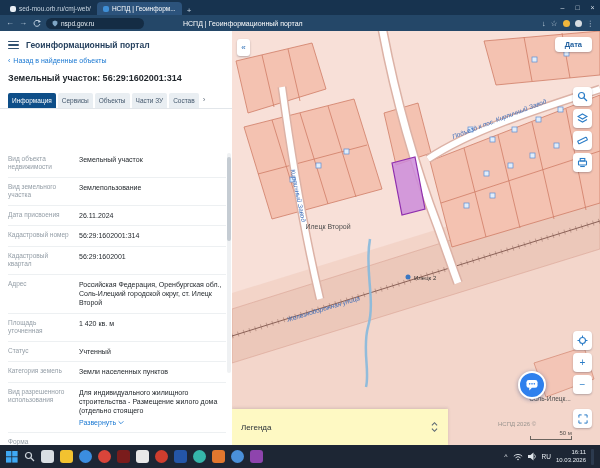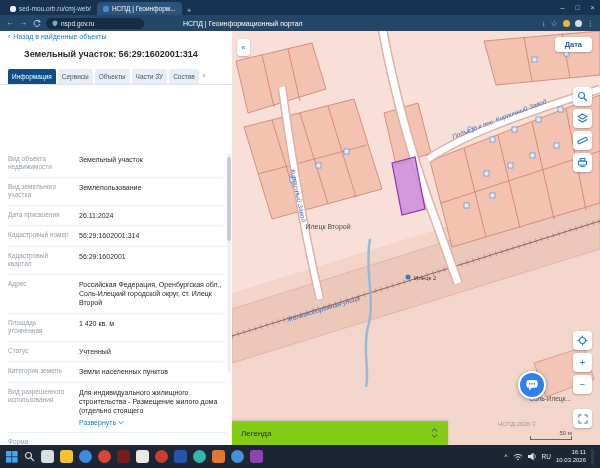--- a/index.html
+++ b/index.html
@@ -21,42 +21,42 @@
   .tbright{margin-left:auto;display:flex;gap:5px;align-items:center;}
   .tbico{font-size:7.5px;color:#c9d6e2;}
   .extdot{width:7px;height:7px;border-radius:50%;}
   
   .panel{position:absolute;left:0;top:31px;width:232px;bottom:23px;background:#fff;border-right:1px solid #ccd4db;overflow:hidden;}
   .pheader{display:flex;align-items:center;gap:7px;padding:9px 8px 5px;}
   .burger{display:flex;flex-direction:column;gap:2px;width:11px;}
   .burger span{height:1.5px;background:#31506f;border-radius:1px;}
   .ptitle{font-size:8.5px;font-weight:bold;color:#27425f;}
   .back{display:flex;align-items:center;gap:3px;padding:2px 8px;color:#1a78d2;font-size:7px;}
-  .otitle{padding:7px 24px 3px;font-size:9px;font-weight:bold;color:#1f252b;}
+  .otitle{padding:7px 8px 3px;font-size:9px;font-weight:bold;color:#1f252b;}
   .tabs{display:flex;gap:2px;padding:7px 2px 0 8px;border-bottom:1px solid #e2e6ea;align-items:flex-end;}
   .ptab{font-size:6.5px;padding:4px 4px;background:#e9eef2;color:#42566b;border-radius:2px 2px 0 0;white-space:nowrap;}
   .ptab.active{background:#0e4e88;color:#fff;}
   .tabarrow{font-size:8px;color:#6a7683;padding:2px 2px 4px;}
   .fields{position:absolute;top:119px;left:0;right:6px;bottom:0;overflow:hidden;padding:0 0 0 8px;}
   .frow{display:flex;gap:7px;padding:5px 0;border-bottom:1px solid #edf0f2;}
   .flabel{width:64px;flex:0 0 auto;font-size:6.5px;color:#939da6;line-height:1.3;}
   .fvalue{flex:1;font-size:7px;color:#23282d;line-height:1.35;}
   .expand{color:#1a78d2;display:inline-flex;align-items:center;gap:2px;margin-top:2px;}
   .vtrack{position:absolute;right:1px;top:122px;width:4px;height:220px;background:#eff1f3;border-radius:2px;}
   .vthumb{position:absolute;right:1px;top:126px;width:4px;height:84px;background:#c5ccd3;border-radius:2px;}
   
   .maparea{position:absolute;left:232px;top:31px;right:0;bottom:23px;background:#f8e0d8;overflow:hidden;}
   .mapsvg{position:absolute;left:0;top:0;width:368px;height:414px;display:block;}
   .mbtn{position:absolute;width:19px;height:19px;background:#fff;border-radius:4px;box-shadow:0 1px 2px rgba(40,40,60,.3);
         display:flex;align-items:center;justify-content:center;color:#2a7cc7;font-size:10px;line-height:1;}
   .collapse{position:absolute;top:8px;left:5px;width:13px;height:17px;background:#fff;border-radius:3px;color:#2a6db5;
             font-size:8px;display:flex;align-items:center;justify-content:center;box-shadow:0 1px 2px rgba(40,40,60,.3);}
   .login{position:absolute;top:6px;right:8px;background:#fff;border-radius:4px;padding:3px 10px;font-size:7.5px;font-weight:bold;
          color:#1e5e9e;box-shadow:0 1px 2px rgba(40,40,60,.3);}
-  .legend{position:absolute;left:0;bottom:0;width:216px;height:24px;background:#84cc16;display:flex;align-items:center;
+  .legend{position:absolute;left:0;bottom:0;width:216px;height:36px;background:#fef9c3;display:flex;align-items:center;
           justify-content:space-between;padding:0 9px;box-shadow:0 -1px 3px rgba(40,40,60,.15);box-sizing:border-box;}
   .legtext{font-size:8px;color:#2a3138;}
   .attrib{position:absolute;left:266px;top:390px;font-size:6px;color:#9a948f;}
   .scalebar{position:absolute;left:298px;top:399px;width:42px;}
   .scaletxt{font-size:6px;color:#55504c;text-align:right;display:block;}
   .scaleline{height:3px;border-left:1px solid #6b645e;border-right:1px solid #6b645e;border-bottom:1px solid #6b645e;}
   .chat{position:absolute;left:286px;top:340px;width:28px;height:28px;border-radius:50%;background:#2f80ed;border:2px solid #fff;
         box-shadow:0 1px 4px rgba(30,60,120,.45);display:flex;align-items:center;justify-content:center;box-sizing:border-box;}
   
   .taskbar{position:absolute;left:0;right:0;bottom:0;height:23px;background:#1d2634;display:flex;align-items:center;gap:6px;padding:0 6px;}
@@ -107,20 +107,28 @@
     <div class="tbright">
       <span class="tbico">↓</span>
       <span class="tbico">☆</span>
       <span class="extdot" style="background:#f0b63c"></span>
       <span class="extdot" style="background:#d8dde2"></span>
       <span class="tbico">⋮</span>
     </div>
   </div>
 
   <div class="panel">
+    <div class="pheader">
+      <span class="burger">
+          <span></span>
+          <span></span>
+          <span></span>
+        </span>
+      <span class="ptitle">Геоинформационный портал</span>
+    </div>
     <div class="back">
       <span>‹</span>
       <span>Назад в найденные объекты</span>
     </div>
     <div class="otitle">Земельный участок: 56:29:1602001:314</div>
     <div class="tabs">
       <span class="ptab active">Информация</span>
       <span class="ptab">Сервисы</span>
       <span class="ptab">Объекты</span>
       <span class="ptab">Части ЗУ</span>

